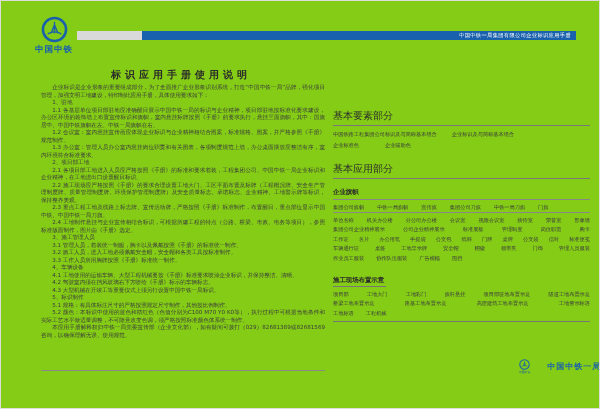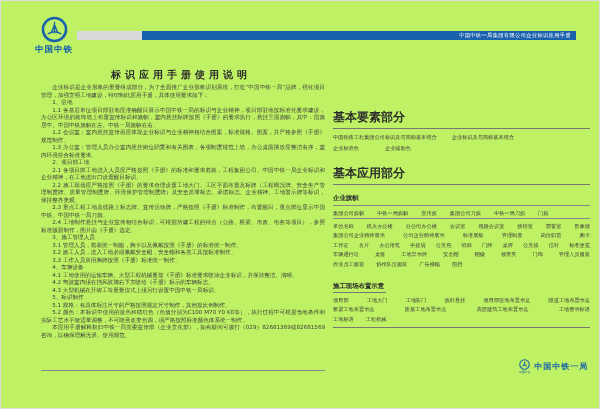--- a/index.html
+++ b/index.html
@@ -1,17 +1,17 @@
 <!DOCTYPE html>
 <html><head>
 <meta charset="utf-8">
 <style>
   html,body{margin:0;padding:0;background:#ffffff;}
   #canvas{
-    position:relative;width:600px;height:409px;background:#bef264;
+    position:relative;width:600px;height:409px;background:#84cc16;
     font-family:"DejaVu Sans",sans-serif;box-sizing:border-box;
     border:1px solid #dcdcdc;overflow:hidden;
   }
   
   .logo-block{position:absolute;left:27px;top:15px;width:52px;text-align:center;}
   .emblem{width:27px;height:27px;display:block;margin:0 auto 1px;}
   .logo-text{font-size:8.5px;font-weight:bold;letter-spacing:1px;color:#1961ac;white-space:nowrap;}
   .bar-gray{position:absolute;left:76px;top:30px;width:65px;height:9px;background:#d9d9d9;}
   .bar-blue{position:absolute;left:141px;top:30px;width:434px;height:9px;background:#1961ac;
     display:flex;align-items:center;justify-content:flex-end;padding-right:5px;box-sizing:border-box;}
@@ -19,36 +19,36 @@
   
   .left-title{position:absolute;left:36px;top:67px;width:288px;text-align:center;
     font-size:10px;font-weight:600;letter-spacing:4px;color:#2b2b2b;white-space:nowrap;}
   .left-body{position:absolute;left:40px;top:83px;width:284px;height:276px;overflow:hidden;}
   .para{margin:0;font-size:5.6px;line-height:7.5px;color:#3c3c3c;text-align:justify;text-indent:2em;}
   .left-rule{position:absolute;left:40px;top:369px;width:284px;border-top:1px solid #8a8a8a;}
   
   .toc-title{position:absolute;left:470px;top:60px;width:90px;text-align:right;
     font-size:10.5px;font-weight:bold;letter-spacing:5px;color:#222;white-space:nowrap;}
   .toc{position:absolute;left:332px;top:108px;width:257px;color:#3c3c3c;}
-  .sec-heading{font-size:12px;font-weight:bold;color:#2b2b2b;margin:0 0 2px 0;}
+  .sec-heading{font-size:10px;font-weight:normal;color:#2b2b2b;margin:0 0 2px 0;}
   .mt1{margin-top:14px;}
   .rule{border-top:1px solid #777;margin-bottom:5px;}
   .rule-thin{border-top:1px solid #888;margin-bottom:4px;}
   .sub-heading{font-size:6.4px;font-weight:bold;color:#2b2b2b;margin:9px 0 2px 0;}
   .toc-row{display:flex;font-size:5.2px;line-height:6px;flex-wrap:nowrap;white-space:nowrap;}
   .gap15{column-gap:15px;margin-bottom:5px;}
   .gap26{column-gap:26px;margin-bottom:5px;}
   .flags{column-gap:13px;margin-bottom:2px;}
   .spread{justify-content:space-between;margin-bottom:3.4px;}
   .loose{column-gap:12px;margin-bottom:3.4px;}
   .site-heading{display:inline-block;border-bottom:1px solid #777;padding:0 2px 1px 0;
     margin:12px 14px 4px 0;font-size:6.4px;font-weight:bold;color:#2b2b2b;}
   .final-rule{border-top:1px solid #777;margin-top:5px;}
   
-  .footer-brand{position:absolute;left:518px;top:358px;display:flex;align-items:center;gap:4px;}
+  .footer-brand{position:absolute;left:518px;top:358px;display:flex;align-items:center;gap:17px;}
   .f-logo{text-align:center;}
   .f-logo svg{width:11px;height:11px;display:block;margin:0 auto;}
   .f-sub{font-size:2.8px;color:#1961ac;white-space:nowrap;letter-spacing:0;}
   .f-name{font-size:8px;font-weight:bold;color:#1961ac;letter-spacing:1px;white-space:nowrap;}
 </style>
 </head>
 <body>
 
 <div id="canvas">
 

